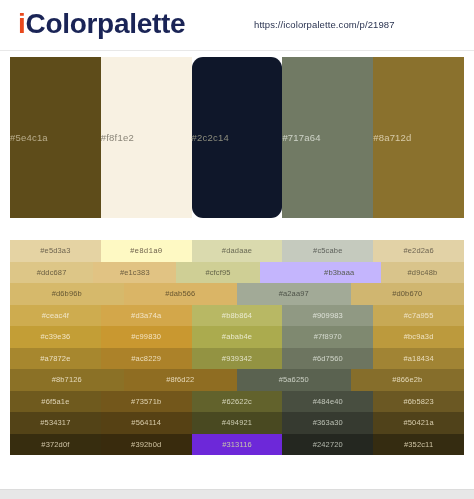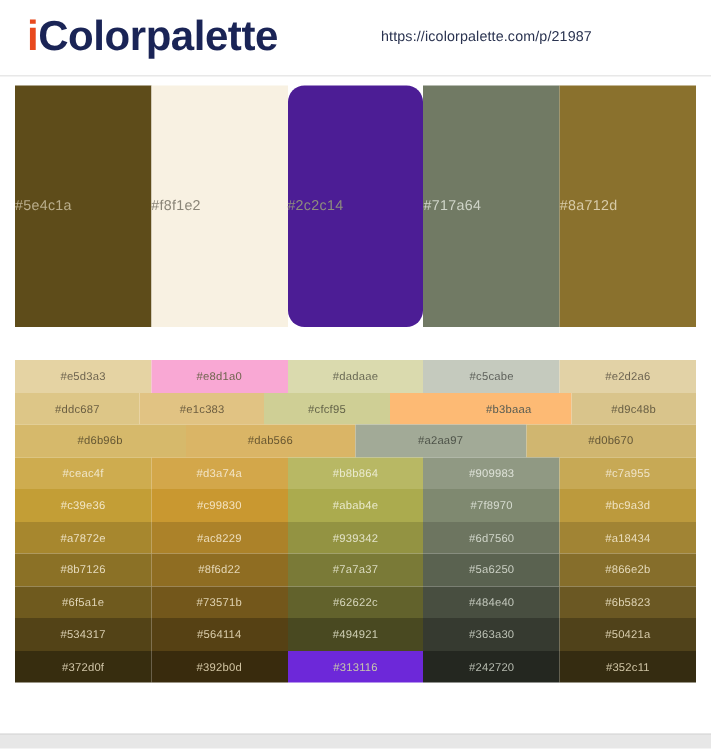--- a/index.html
+++ b/index.html
@@ -125,44 +125,44 @@
     <div class="header-url">https://icolorpalette.com/p/21987</div>
   </div>
 
   <div class="main-strip" id="main-strip">
       <div class="main-swatch" style="background: rgb(94, 76, 26);">
         <span class="hexlabel" style="color: rgb(185, 173, 139);">#5e4c1a</span>
       </div>
       <div class="main-swatch" style="background: rgb(248, 241, 226);">
         <span class="hexlabel" style="color: rgb(138, 133, 120);">#f8f1e2</span>
       </div>
-      <div class="main-swatch" style="background: #4c1d95; border-radius: 11px;">
+      <div class="main-swatch" style="background: #0f172a; border-radius: 11px;">
         <span class="hexlabel" style="color: rgb(141, 141, 125);">#2c2c14</span>
       </div>
       <div class="main-swatch" style="background: rgb(113, 122, 100);">
         <span class="hexlabel" style="color: rgb(207, 212, 200);">#717a64</span>
       </div>
       <div class="main-swatch" style="background: rgb(138, 113, 45);">
         <span class="hexlabel" style="color: rgb(216, 203, 168);">#8a712d</span>
       </div>
     </div>
 
   <div class="grid-wrap" id="shades-grid">
       <div class="grid-row">
         <div class="grid-cell" style="background: rgb(229, 211, 163); color: rgb(111, 101, 80);">#e5d3a3</div>
-        <div class="grid-cell" style="background: #f9a8d4; color: rgb(112, 100, 78);">#e8d1a0</div>
+        <div class="grid-cell" style="background: #fef9c3; color: rgb(112, 100, 78); font-family: Liberation Mono, monospace;">#e8d1a0</div>
         <div class="grid-cell" style="background: rgb(218, 218, 174); color: rgb(106, 106, 85);">#dadaae</div>
         <div class="grid-cell" style="background: rgb(197, 202, 190); color: rgb(95, 98, 92);">#c5cabe</div>
         <div class="grid-cell" style="background: rgb(226, 210, 166); color: rgb(110, 101, 82);">#e2d2a6</div>
       </div>
       <div class="grid-row">
         <div class="grid-cell" style="background: rgb(221, 198, 135); color: rgb(107, 95, 66);">#ddc687</div>
         <div class="grid-cell" style="background: rgb(225, 195, 131); color: rgb(109, 94, 64);">#e1c383</div>
         <div class="grid-cell" style="background: rgb(207, 207, 149); color: rgb(100, 100, 73);">#cfcf95</div>
-        <div class="grid-cell" style="background: #fdba74; color: rgb(86, 91, 82); padding-left: 38px;">#b3baaa</div>
+        <div class="grid-cell" style="background: #c4b5fd; color: rgb(86, 91, 82); padding-left: 38px;">#b3baaa</div>
         <div class="grid-cell" style="background: rgb(217, 196, 139); color: rgb(105, 95, 68);">#d9c48b</div>
       </div>
       <div class="grid-row">
         <div class="grid-cell" style="background: rgb(214, 185, 107); color: rgb(103, 89, 52);">#d6b96b</div>
         <div class="grid-cell" style="background: rgb(218, 181, 102); color: rgb(106, 88, 49);">#dab566</div>
         <div class="grid-cell" style="background: rgb(162, 170, 151); color: rgb(78, 83, 73);">#a2aa97</div>
         <div class="grid-cell" style="background: rgb(208, 182, 112); color: rgb(100, 87, 55);">#d0b670</div>
       </div>
       <div class="grid-row">
         <div class="grid-cell" style="background: rgb(206, 172, 79); color: rgb(240, 230, 201);">#ceac4f</div>
@@ -181,21 +181,20 @@
       <div class="grid-row">
         <div class="grid-cell" style="background: rgb(167, 135, 46); color: rgb(236, 224, 194);">#a7872e</div>
         <div class="grid-cell" style="background: rgb(172, 130, 41); color: rgb(237, 222, 189);">#ac8229</div>
         <div class="grid-cell" style="background: rgb(147, 147, 66); color: rgb(227, 227, 200);">#939342</div>
         <div class="grid-cell" style="background: rgb(109, 117, 96); color: rgb(208, 213, 201);">#6d7560</div>
         <div class="grid-cell" style="background: rgb(161, 132, 52); color: rgb(235, 223, 191);">#a18434</div>
       </div>
       <div class="grid-row">
         <div class="grid-cell" style="background: rgb(139, 113, 38); color: rgb(229, 218, 188);">#8b7126</div>
         <div class="grid-cell" style="background: rgb(143, 109, 34); color: rgb(230, 216, 183);">#8f6d22</div>
-        <div class="grid-cell" style="background: rgb(122, 122, 55); color: rgb(220, 220, 193);">#7a7a37</div>
         <div class="grid-cell" style="background: rgb(90, 98, 80); color: rgb(201, 206, 194);">#5a6250</div>
         <div class="grid-cell" style="background: rgb(134, 110, 43); color: rgb(228, 217, 185);">#866e2b</div>
       </div>
       <div class="grid-row">
         <div class="grid-cell" style="background: rgb(111, 90, 30); color: rgb(222, 211, 181);">#6f5a1e</div>
         <div class="grid-cell" style="background: rgb(115, 87, 27); color: rgb(223, 210, 176);">#73571b</div>
         <div class="grid-cell" style="background: rgb(98, 98, 44); color: rgb(213, 213, 186);">#62622c</div>
         <div class="grid-cell" style="background: rgb(72, 78, 64); color: rgb(194, 199, 187);">#484e40</div>
         <div class="grid-cell" style="background: rgb(107, 88, 35); color: rgb(221, 210, 178);">#6b5823</div>
       </div>

